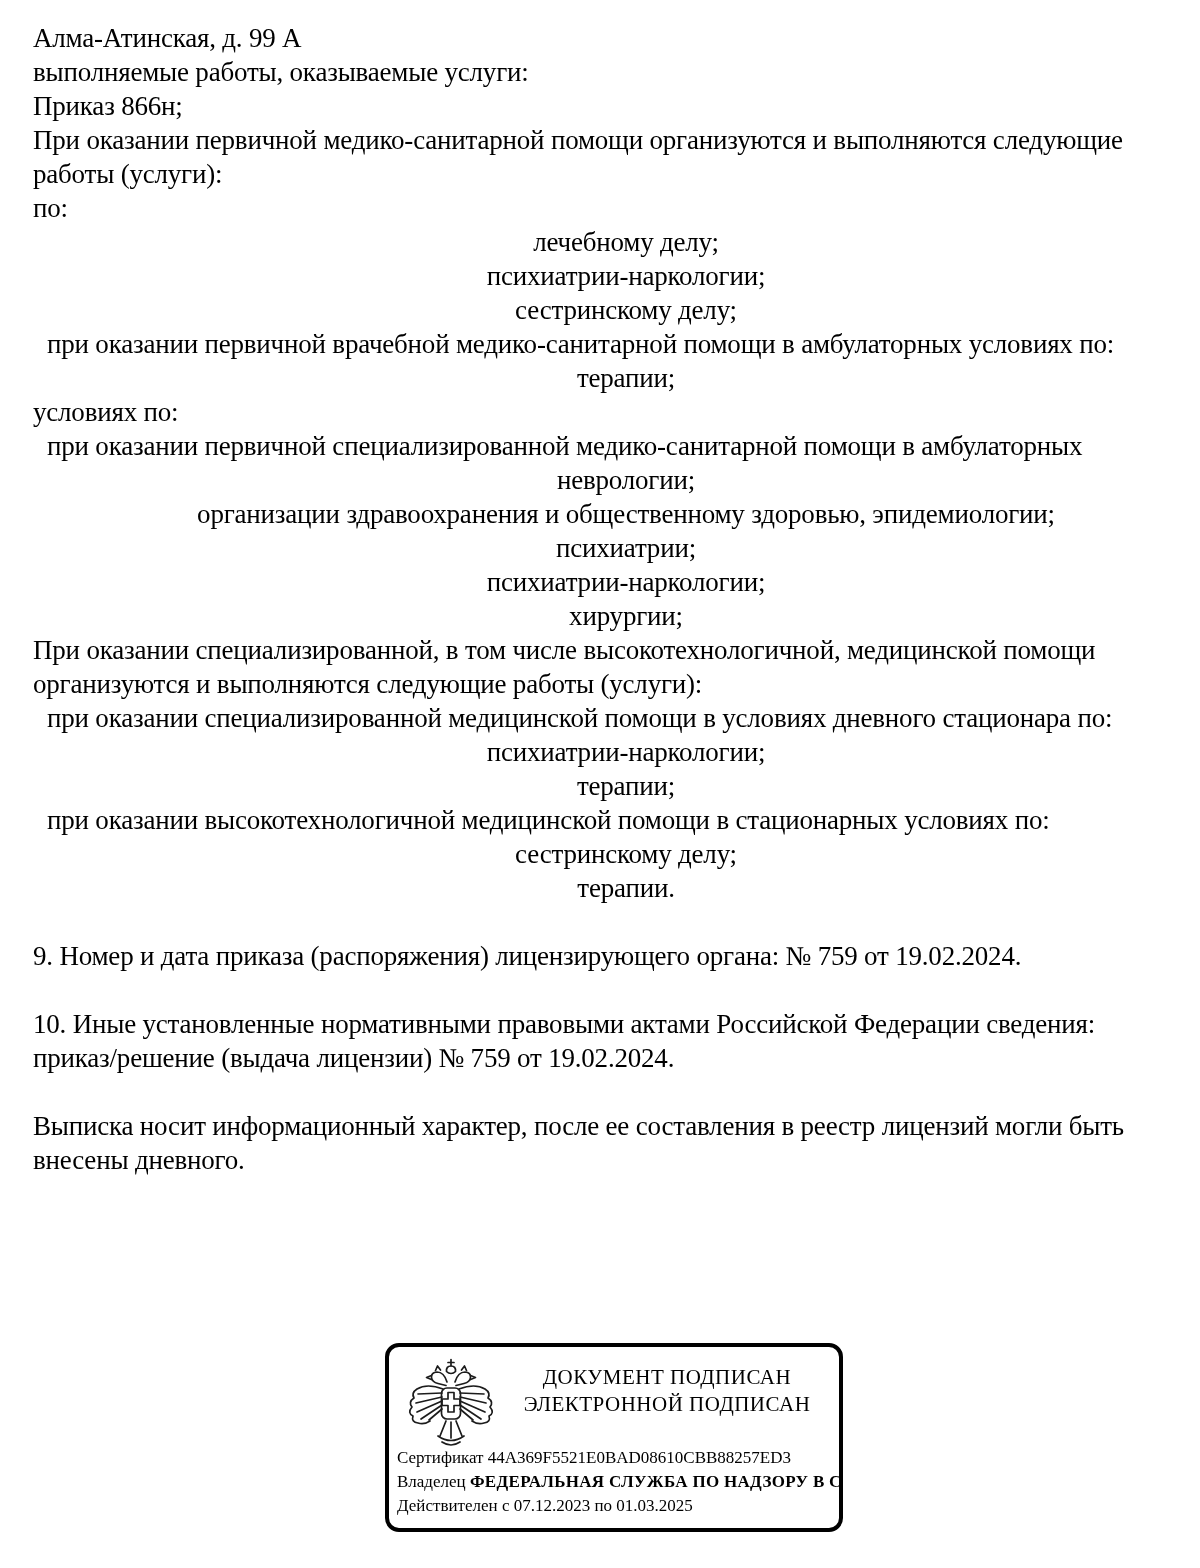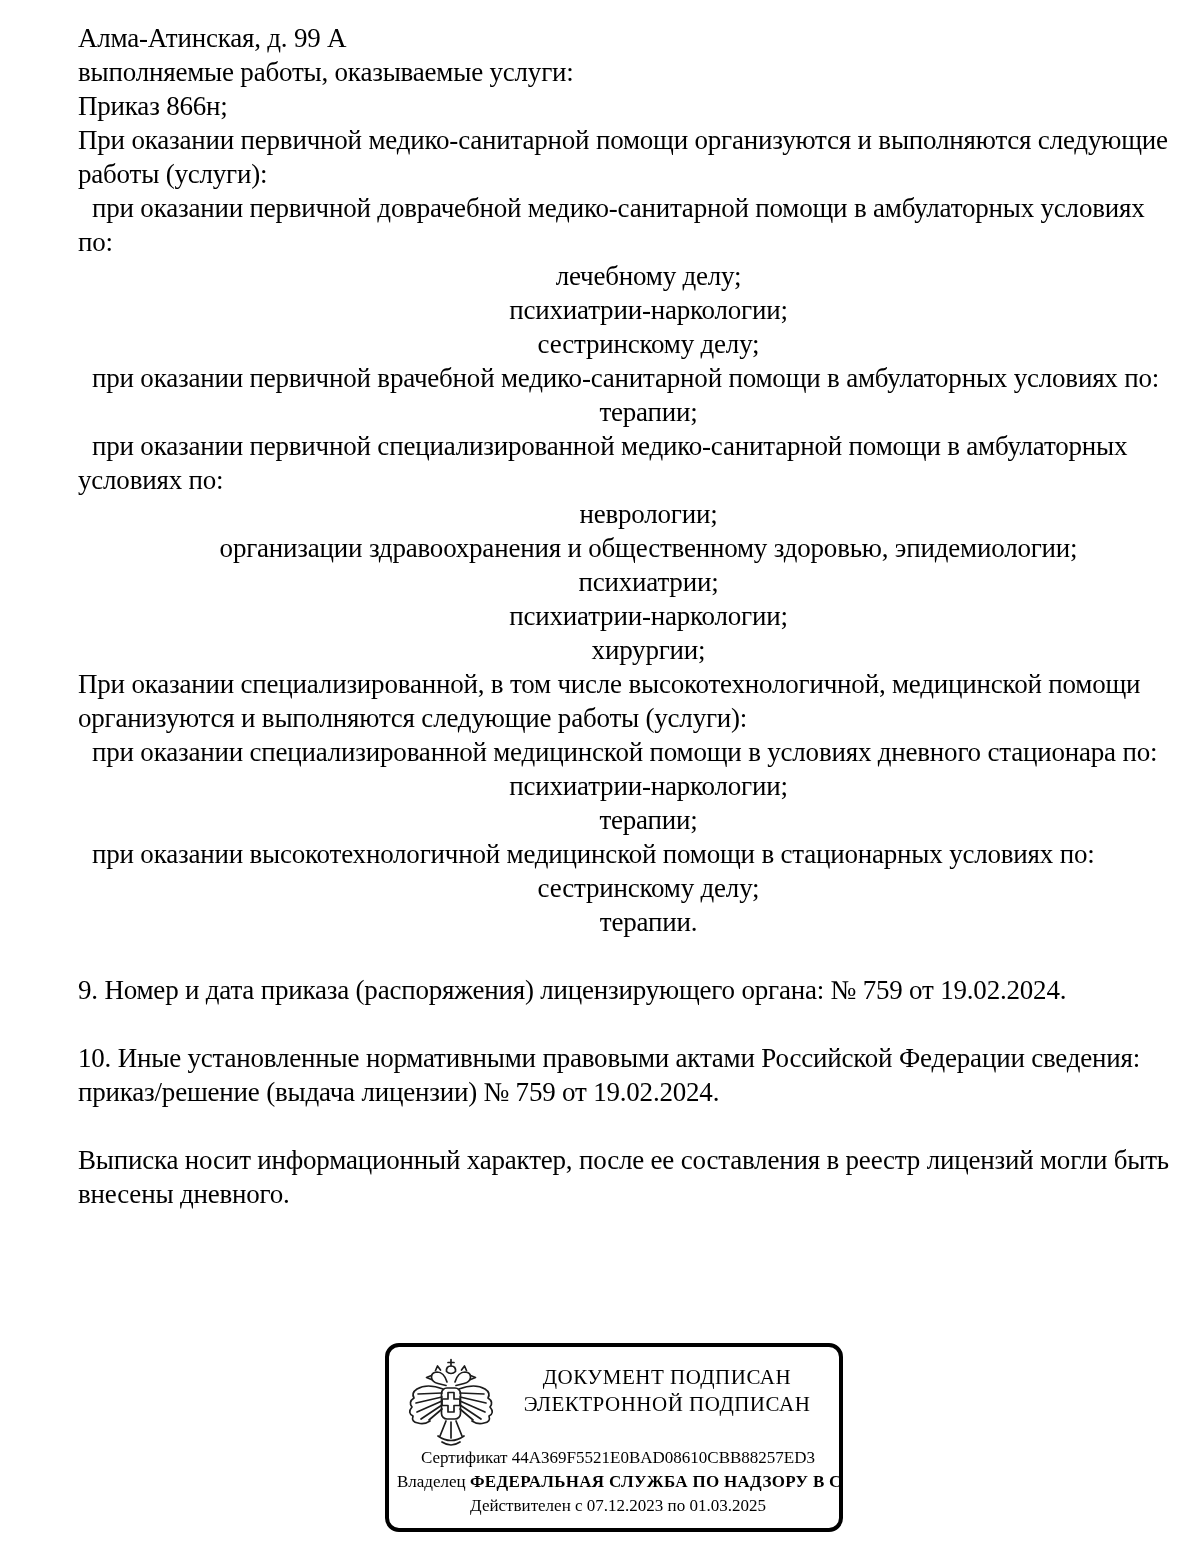--- a/index.html
+++ b/index.html
@@ -14,21 +14,21 @@
 
   
   .doc-text {
     position: absolute;
     left: 0; top: 0; right: 0;
     padding: 21px 10px 0 33px;
     font-size: 27px;
     line-height: 34px;
     letter-spacing: -0.2px;
   }
-  .doc-text .line { white-space: nowrap; margin-left: 45px; }
+  .doc-text .line { white-space: nowrap; }
   .doc-text .indent-1 { padding-left: 14px; }
   .doc-text .indent-2 { padding-left: 29px; text-align: center; }
 
   
   .stamp {
     position: absolute;
     left: 385px; top: 1343px;
     width: 458px; height: 189px;
     border: 4px solid #000000;
     border-radius: 14px;
@@ -48,43 +48,42 @@
     line-height: 27px;
     letter-spacing: 0.5px;
     font-family: Liberation Serif, serif;
   }
   .stamp-cert {
     position: absolute;
     left: 8px; top: 99px; right: 0;
     font-size: 17px;
     line-height: 24px;
   }
-  .stamp-cert .cert-line { white-space: nowrap; text-align: center; }
+  .stamp-cert .cert-line { white-space: nowrap; }
   .owner-name { font-weight: bold; letter-spacing: 0.3px; }
 </style>
 </head>
 <body>
 
 <div class="page">
 
   <div class="doc-text" id="doc-lines">
       <div class="line indent-0">Алма-Атинская, д. 99 А</div>
       <div class="line indent-0">выполняемые работы, оказываемые услуги:</div>
       <div class="line indent-0">Приказ 866н;</div>
       <div class="line indent-0">При оказании первичной медико-санитарной помощи организуются и выполняются следующие</div>
       <div class="line indent-0">работы (услуги):</div>
-      <div class="line indent-1">при оказании первичной доврачебной медико-санитарной помощи в амбулаторных условиях</div>
       <div class="line indent-0">по:</div>
       <div class="line indent-2">лечебному делу;</div>
       <div class="line indent-2">психиатрии-наркологии;</div>
       <div class="line indent-2">сестринскому делу;</div>
       <div class="line indent-1">при оказании первичной врачебной медико-санитарной помощи в амбулаторных условиях по:</div>
       <div class="line indent-2">терапии;</div>
+      <div class="line indent-0">условиях по:</div>
       <div class="line indent-1">при оказании первичной специализированной медико-санитарной помощи в амбулаторных</div>
-      <div class="line indent-0">условиях по:</div>
       <div class="line indent-2">неврологии;</div>
       <div class="line indent-2">организации здравоохранения и общественному здоровью, эпидемиологии;</div>
       <div class="line indent-2">психиатрии;</div>
       <div class="line indent-2">психиатрии-наркологии;</div>
       <div class="line indent-2">хирургии;</div>
       <div class="line indent-0">При оказании специализированной, в том числе высокотехнологичной, медицинской помощи</div>
       <div class="line indent-0">организуются и выполняются следующие работы (услуги):</div>
       <div class="line indent-1">при оказании специализированной медицинской помощи в условиях дневного стационара по:</div>
       <div class="line indent-2">психиатрии-наркологии;</div>
       <div class="line indent-2">терапии;</div>

